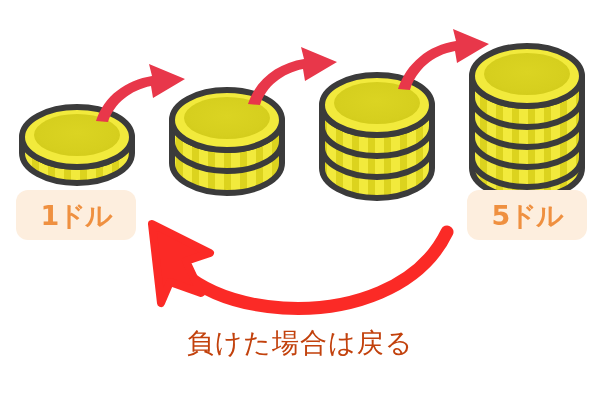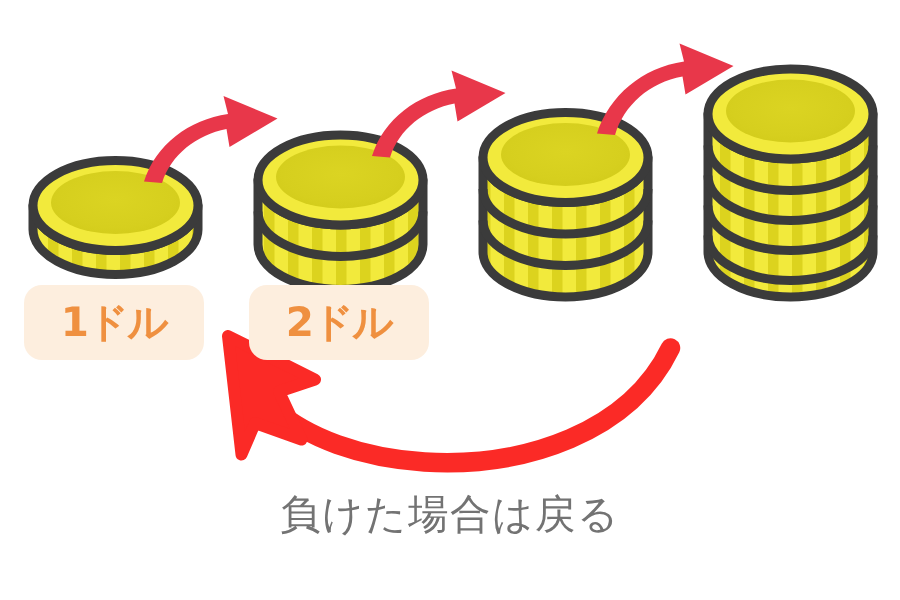--- a/index.html
+++ b/index.html
@@ -48,21 +48,21 @@
     position: absolute;
     left: 0;
     top: 325px;
     width: 600px;
     text-align: center;
   }
   #caption span {
     font-family: "DejaVu Serif", "Liberation Serif", serif;
     font-size: 27px;
     font-weight: 400;
-    color: #737373;
+    color: #c2410c;
     letter-spacing: 1px;
     white-space: nowrap;
   }
 </style>
 </head>
 <body>
 
 <div id="stage">
 
   <svg id="svg-scene" viewBox="0 0 600 400" xmlns="http://www.w3.org/2000/svg">
@@ -144,23 +144,23 @@
                L 170 282
                L 161 303
                Z" fill="#fb2a26" stroke="#fb2a26" stroke-width="8" stroke-linejoin="round"></path>
     </g>
   </svg>
 
   <div class="label-chip" style="left:16px; top:190px;">
     <span>1ドル</span>
   </div>
 
-  <div class="label-chip" style="left:166px; top:190px;">
-    <span>2ドル</span>
-  </div>
 
 
+  <div class="label-chip" style="left:467px; top:190px;">
+    <span>5ドル</span>
+  </div>
 
   <div id="caption">
     <span>負けた場合は戻る</span>
   </div>
 
 </div>
 
 </body></html>

